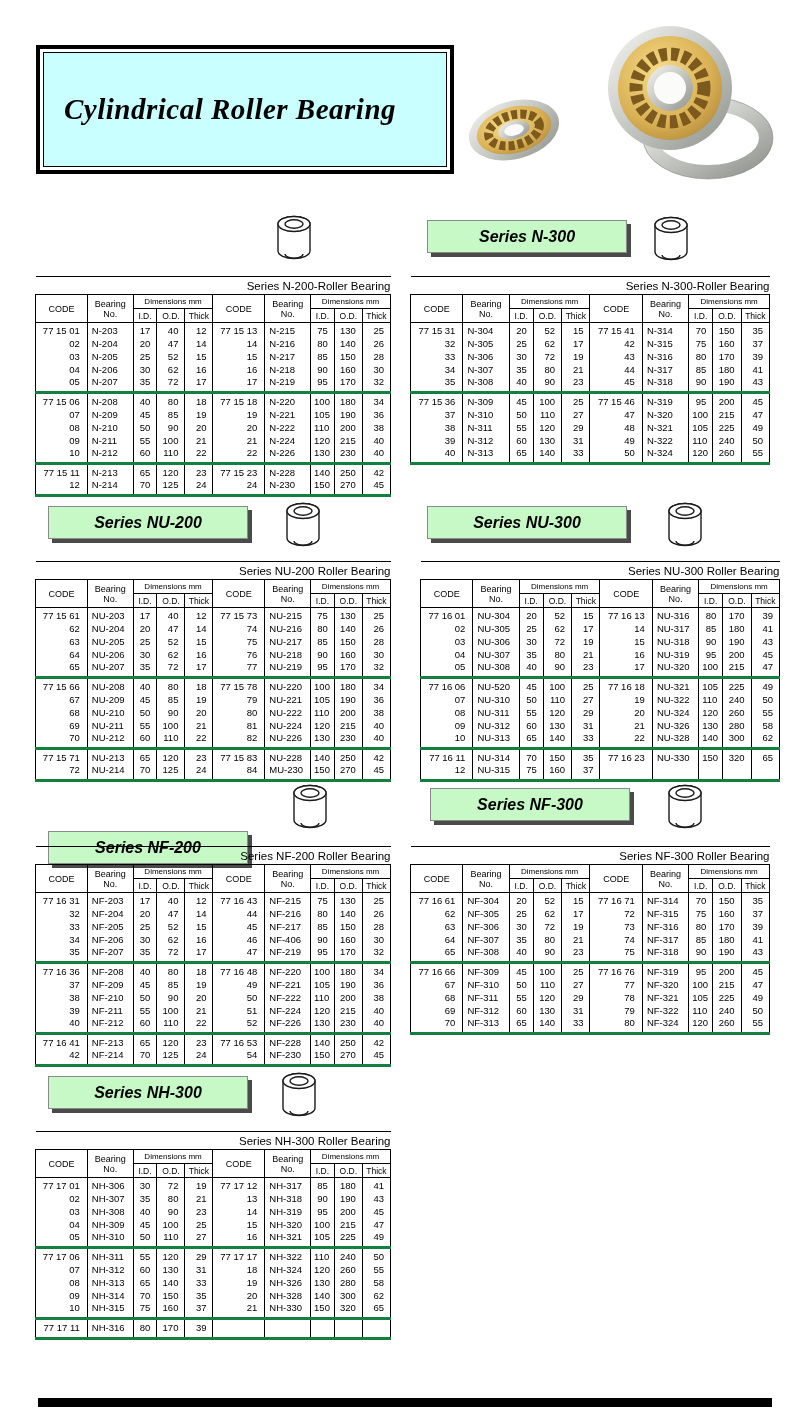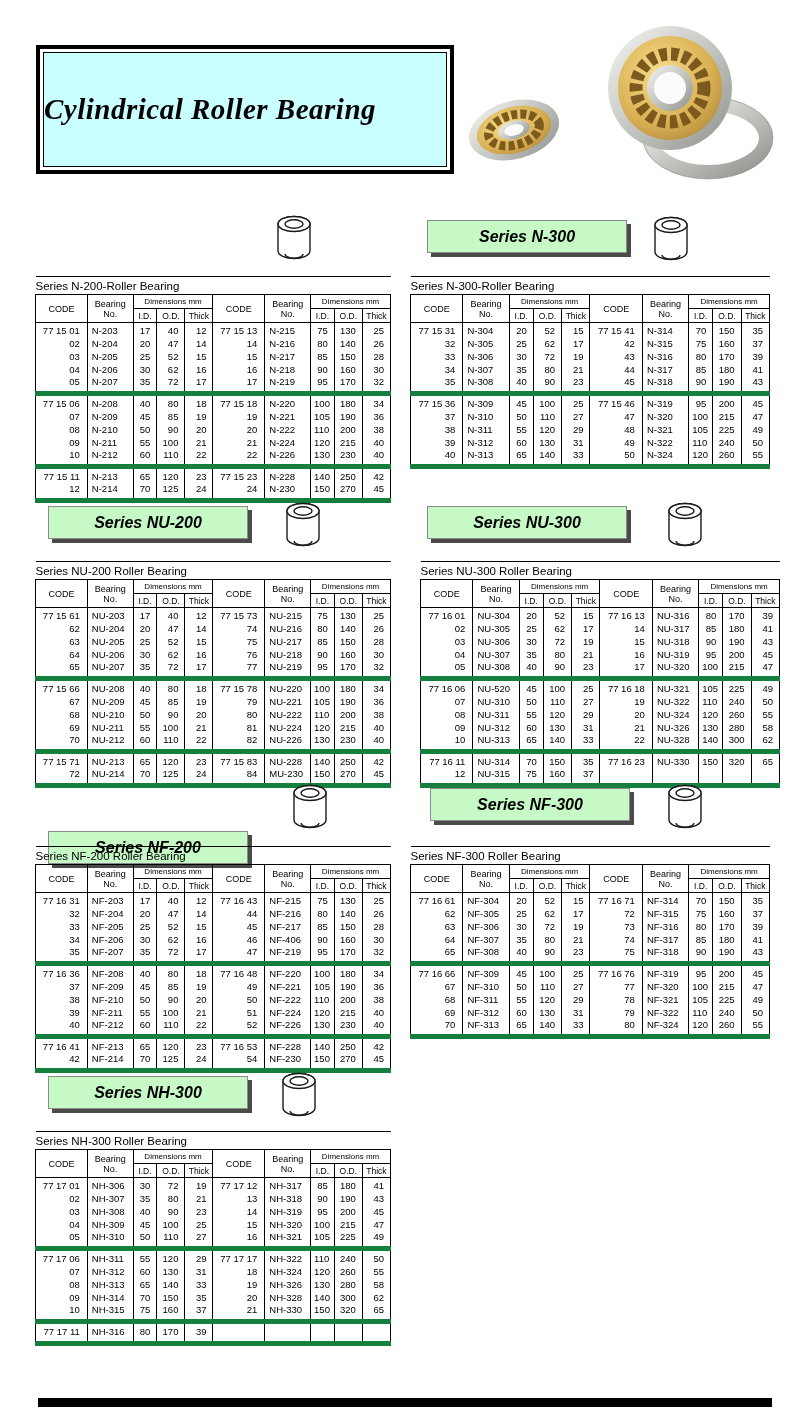--- a/index.html
+++ b/index.html
@@ -11,21 +11,21 @@
 
   
   .title-box {
     position:absolute; left:36px; top:45px; width:418px; height:129px;
     border:4px solid #000; background:#fff; padding:3px;
   }
   .title-inner {
     width:100%; height:100%; border:1px solid #000;
     background:var(--title-bg, #c9ffff);
     display:flex; flex-direction:column; justify-content:center;
-    gap:7px;
+    padding-left:20px; gap:7px;
   }
   .title-en {
     font-family:"Liberation Serif", serif; font-style:italic; font-weight:bold;
     font-size:29px; letter-spacing:0.5px; line-height:1;
   }
   .title-ko { font-weight:bold; font-size:24px; letter-spacing:3px; line-height:1; }
 
   
   .photo { position:absolute; }
 
@@ -39,31 +39,31 @@
     font-weight:bold; font-style:italic; font-size:16px;
   }
   .sicon { position:absolute; width:54px; height:58px; }
 
   
   .tblwrap { position:absolute; }
   table.bt { border-collapse:collapse; width:100%; table-layout:fixed; }
   .bt thead td, .bt thead th { border:1px solid #000; }
   .bt td.ttl {
     border-left:none; border-right:none;
-    text-align:left; font-size:11.5px; height:18px; padding:1px 0;
+    text-align:right; font-size:11.5px; height:18px; padding:1px 0;
     font-weight:normal; white-space:nowrap; overflow:hidden;margin-top:28px;
   }
   .bt th {
     font-weight:normal; text-align:center; padding:0 1px;
     white-space:normal; overflow:hidden;
   }
   .bt th.hc { font-size:9px; line-height:10px; }
   .bt th.hd { font-size:8px; height:14px; white-space:nowrap; }
   .bt th.hs { font-size:8.5px; height:14px; white-space:nowrap; }
-  .bt tbody { border-bottom:5px solid #15803d; }
+  .bt tbody { border-bottom:3px solid #15803d; }
   .bt tbody td {
     border-left:1px solid #000; border-right:1px solid #000;
     border-top:none; border-bottom:none;
     font-size:9.5px; height:13px; line-height:12px;
     padding:0 3px; white-space:nowrap; overflow:hidden;
   }
   .bt tbody tr:first-child td { padding-top:2px; }
   .bt tbody tr:last-child td { padding-bottom:3px; }
   .bt td.code { text-align:right; padding-right:7px; }
   .bt td.brg  { text-align:left;  padding-left:4px; }

